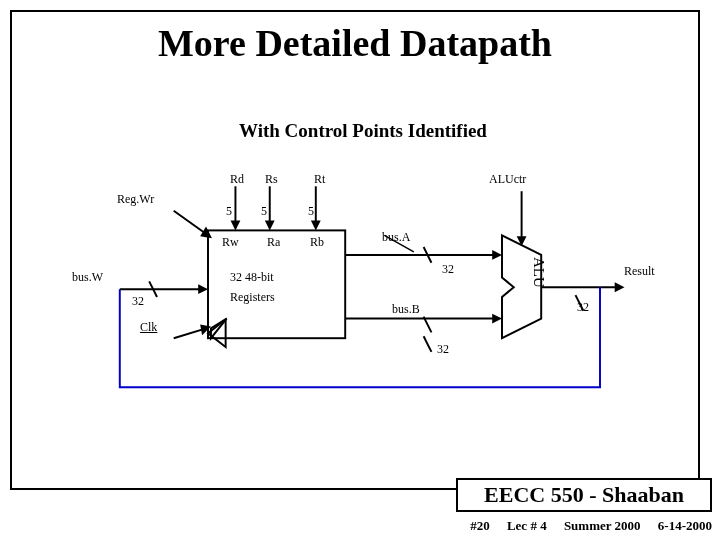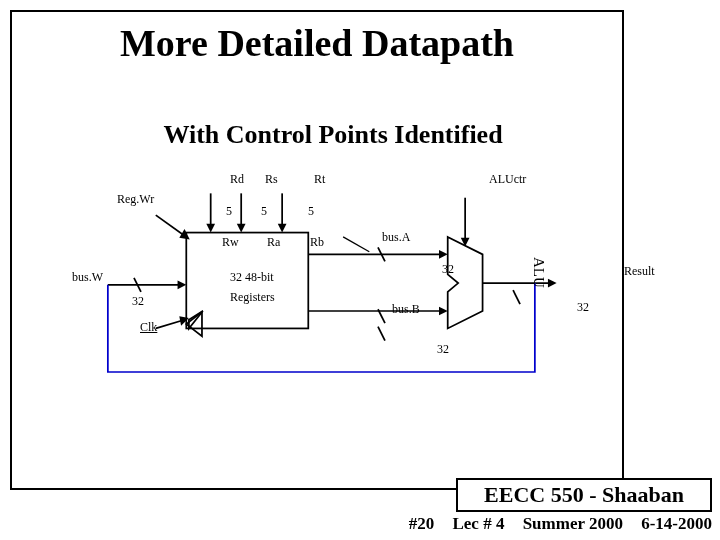--- a/index.html
+++ b/index.html
@@ -8,38 +8,38 @@
     padding: 0;
     width: 720px;
     height: 540px;
     font-family: "Times New Roman", serif;
     background: #fff;
     position: relative;
   }
   .frame {
     position: absolute;
     left: 10px; top: 10px;
-    width: 614px; height: 480px;
+    width: 690px; height: 480px;
     border: 2px solid #000;
   }
   .title {
     position: absolute;
     left: 0; top: 12px;
     width: 100%;
     text-align: center;
     font-size: 38px;
     font-weight: bold;
     line-height: 1.05;
   }
   .subtitle {
     position: absolute;
-    left: 16px; top: 108px;
+    left: 8px; top: 108px;
     width: 100%;
     text-align: center;
-    font-size: 26px;
+    font-size: 19px;
     font-weight: bold;
   }
   .diagram {
     position: absolute;
     left: 0; top: 0;
     width: 100%; height: 100%;
   }
   .lbl {
     position: absolute;
     font-size: 12px;
@@ -49,21 +49,21 @@
     right: 8px; bottom: 28px;
     border: 2px solid #000;
     background: #fff;
     padding: 2px 26px;
     font-size: 22px;
     font-weight: bold;
   }
   .footer-line {
     position: absolute;
     right: 8px; bottom: 6px;
-    font-size: 17px;
+    font-size: 13px;
     font-weight: bold;
     text-align: right;
   }
   .footer-line span { margin-left: 14px; }
 </style>
 </head>
 <body>
 
 <div class="frame">
 

